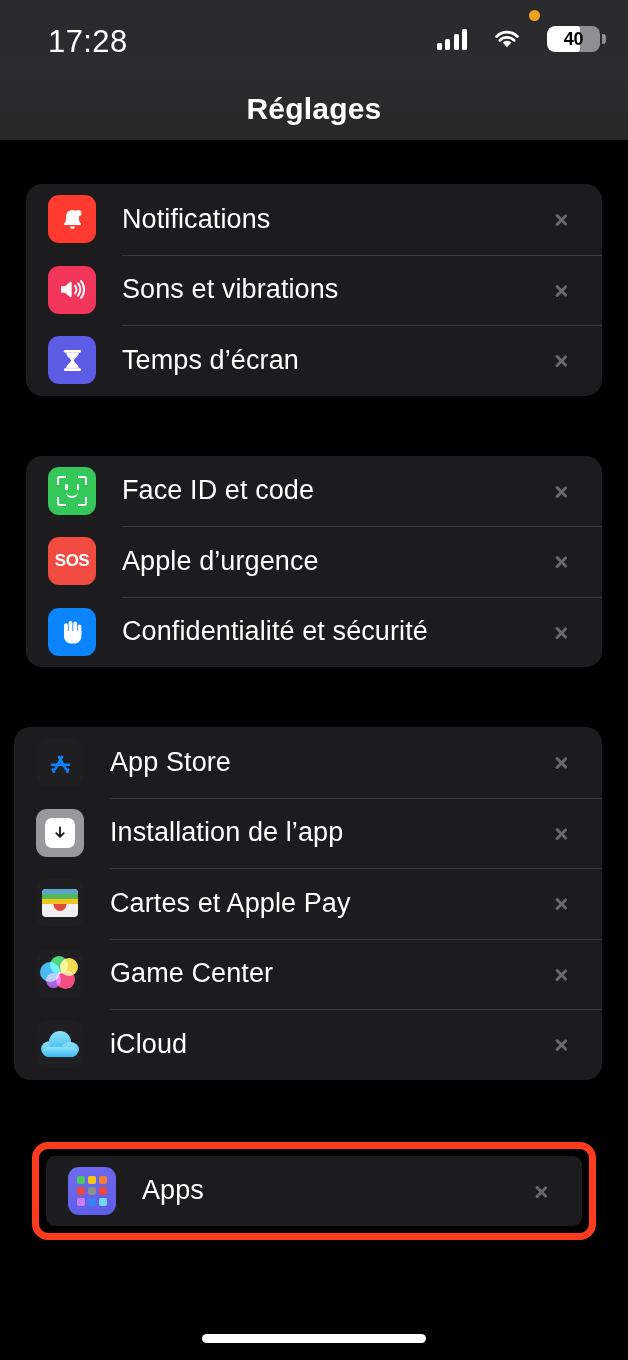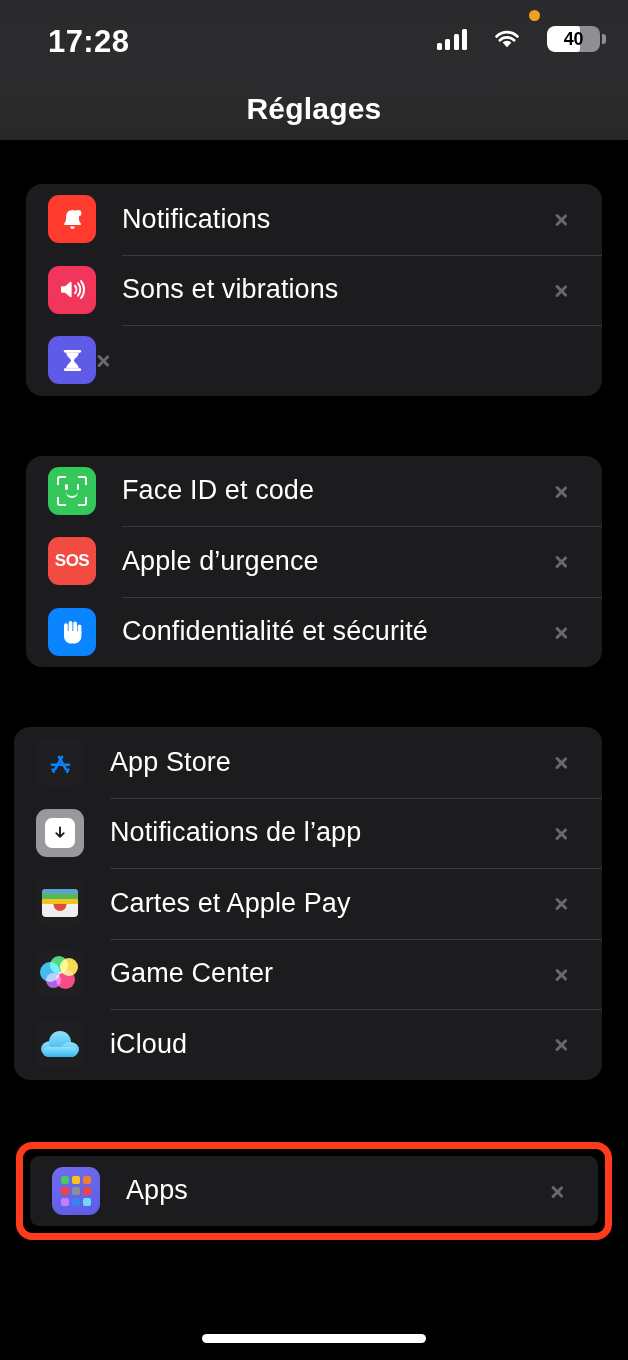--- a/index.html
+++ b/index.html
@@ -11,21 +11,21 @@
   }
   #screen { position:relative; width:628px; height:1360px; background:#000; }
 
   
   .statusbar {
     position:absolute; top:0; left:0; width:628px; height:140px;
     background:linear-gradient(180deg,#2a2a2c 0%, #2c2c2e 55%, #282829 100%);
   }
   .sb-time {
     position:absolute; left:48px; top:24px;
-    color:#fff; font-size:31px; font-weight:700; letter-spacing:.4px;
+    color:#fff; font-size:31px; font-weight:400; letter-spacing:.4px;
   }
   .sb-right { position:absolute; right:22px; top:26px; display:flex; align-items:center; gap:26px; }
   .privacy-dot {
     position:absolute; right:88px; top:10px;
     width:11px; height:11px; border-radius:50%; background:#F0A020;
   }
   .sig { display:flex; align-items:flex-end; gap:3.5px; height:22px; }
   .sig i { display:block; width:5px; background:#fff; border-radius:1.5px; }
   .sig i:nth-child(1){height:7px;} .sig i:nth-child(2){height:11px;}
   .sig i:nth-child(3){height:16px;} .sig i:nth-child(4){height:21px;}
@@ -85,21 +85,21 @@
   }
   .chev::before, .chev::after {
     content:""; position:absolute; left:2px; width:15px; height:3px;
     background:#98989d; border-radius:2px;
   }
   .chev::before { top:8px;  transform:rotate(45deg);  transform-origin:left center; }
   .chev::after  { top:19px; transform:rotate(-45deg); transform-origin:left center; }
 
   
   .apps-wrap {
-    margin:62px 16px 0; padding:7px;
+    margin:62px 32px 0; padding:7px;
     border:7px solid #FF3B1E; border-radius:16px; background:#000;
   }
   .apps-wrap .group { margin:0; border-radius:9px; }
 
   
   .home-ind {
     position:absolute; bottom:17px; left:50%; transform:translateX(-50%);
     width:224px; height:9px; border-radius:5px; background:#fff;
   }
 
@@ -238,20 +238,21 @@
 
 
       <div class="row">
         <div class="row-icon ic-screen">
           <svg viewBox="0 0 24 28" width="23" height="27">
             <rect x="3" y="3" width="18" height="2.8" rx="1.4" fill="#fff"></rect>
             <rect x="3" y="22.2" width="18" height="2.8" rx="1.4" fill="#fff"></rect>
             <path d="M5.5 5.8h13c0 4-5 6.2-5 8.2s5 4.2 5 8.2h-13c0-4 5-6.2 5-8.2s-5-4.2-5-8.2z" fill="#fff"></path>
           </svg>
         </div>
+        <div class="row-label">Temps d’écran</div>
         <div class="chev"></div>
       </div>
     </div>
 
     <div class="group g2">
 
       <div class="row">
         <div class="row-icon ic-faceid">
           <div class="fid">
             <u class="tl"></u>
@@ -313,21 +314,21 @@
       </div>
 
       <div class="row">
         <div class="row-icon ic-install">
           <div class="inst-sq">
             <svg viewBox="0 0 18 18" width="16" height="16">
               <path d="M9 2.6v10.2M4.8 9.2 9 13.4l4.2-4.2" stroke="#1c1c1e" stroke-width="2.1" fill="none" stroke-linecap="round" stroke-linejoin="round"></path>
             </svg>
           </div>
         </div>
-        <div class="row-label">Notifications de l’app</div>
+        <div class="row-label">Installation de l’app</div>
         <div class="chev"></div>
       </div>
 
       <div class="row">
         <div class="row-icon ic-dark">
           <div class="wallet">
             <div class="s s1"></div>
               <div class="s s2"></div>
               <div class="s s3"></div>
               <div class="s s4"></div>

